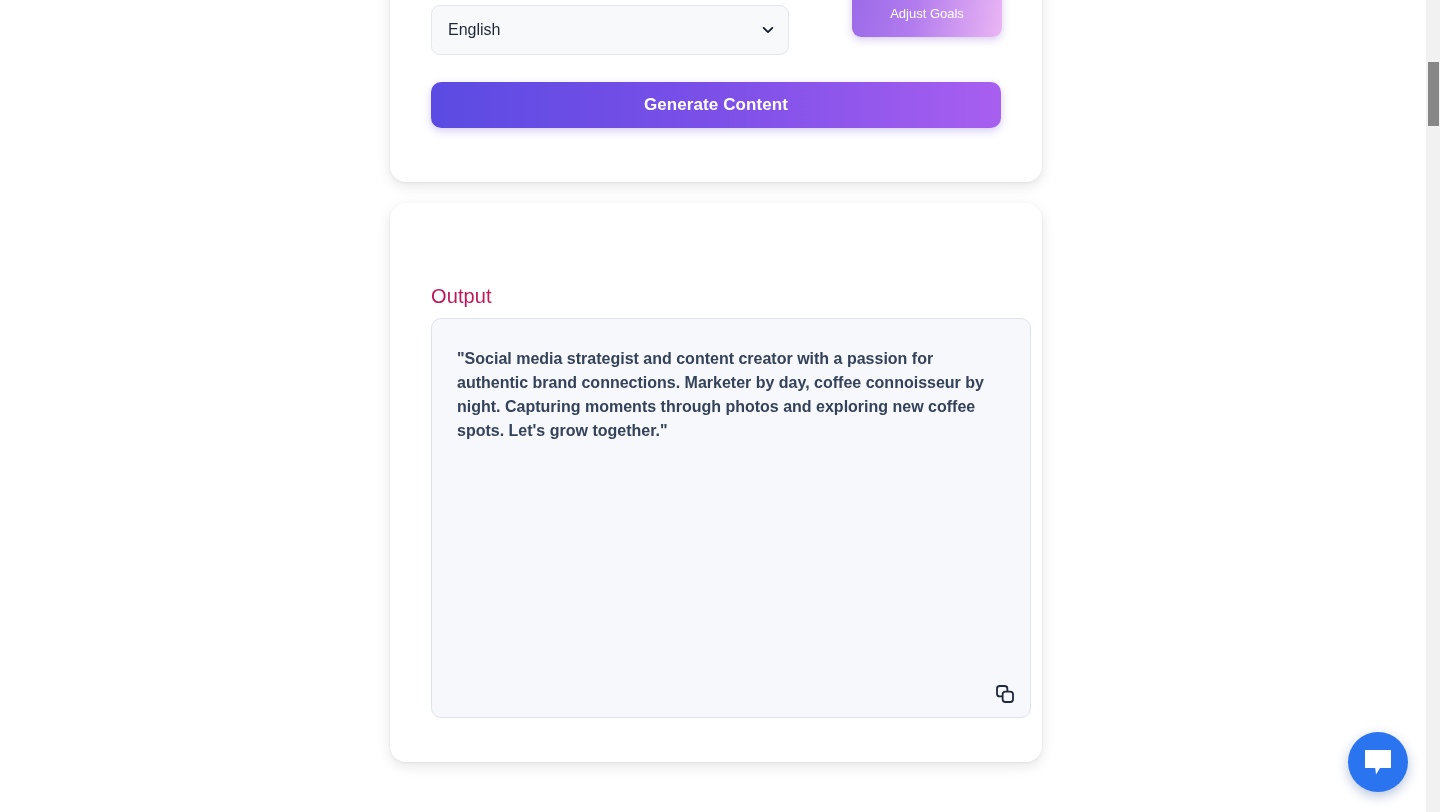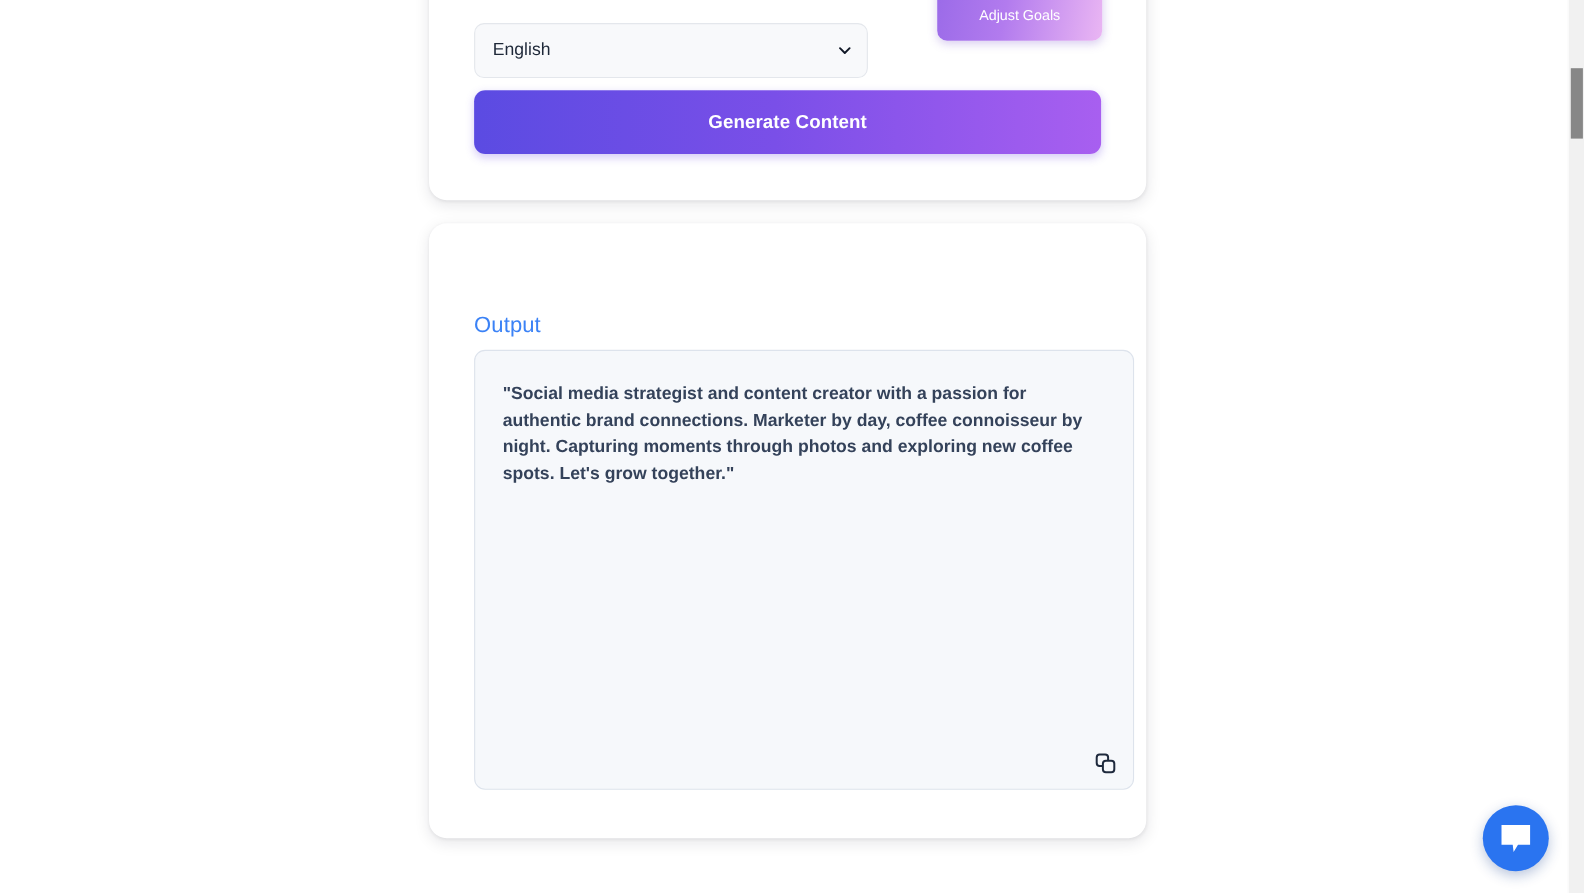--- a/index.html
+++ b/index.html
@@ -38,21 +38,21 @@
   }
 
   .card-output {
     top: 203px;
     height: 559px;
   }
 
   .language-select-wrap {
     position: absolute;
     left: 41px;
-    top: 231px;
+    top: 215px;
     width: 358px;
     height: 50px;
   }
 
   select.language-select {
     width: 100%;
     height: 100%;
     -webkit-appearance: none;
     appearance: none;
     background: #f8f9fb;
@@ -75,21 +75,21 @@
     width: 14px;
     height: 14px;
     color: #111827;
   }
 
   .generate-btn {
     position: absolute;
     left: 41px;
     top: 292px;
     width: 570px;
-    height: 58px;
+    height: 46px;
     border: none;
     border-radius: 10px;
     background: linear-gradient(90deg, #5b4be2 0%, #7a4fe8 48%, #a85ff0 100%);
     color: #ffffff;
     font-family: "Liberation Sans", sans-serif;
     font-size: 17px;
     font-weight: bold;
     letter-spacing: 0.1px;
     cursor: pointer;
     box-shadow: 0 3px 8px rgba(109, 74, 226, 0.28);
@@ -125,21 +125,21 @@
     font-weight: normal;
     color: #ffffff;
   }
 
   
   .output-label {
     position: absolute;
     left: 41px;
     top: 82px;
     font-size: 20px;
-    color: #3b82f6;
+    color: #be185d;
     font-weight: normal;
     letter-spacing: 0.1px;
   }
 
   .output-box {
     position: absolute;
     left: 41px;
     top: 115px;
     width: 600px;
     height: 400px;

